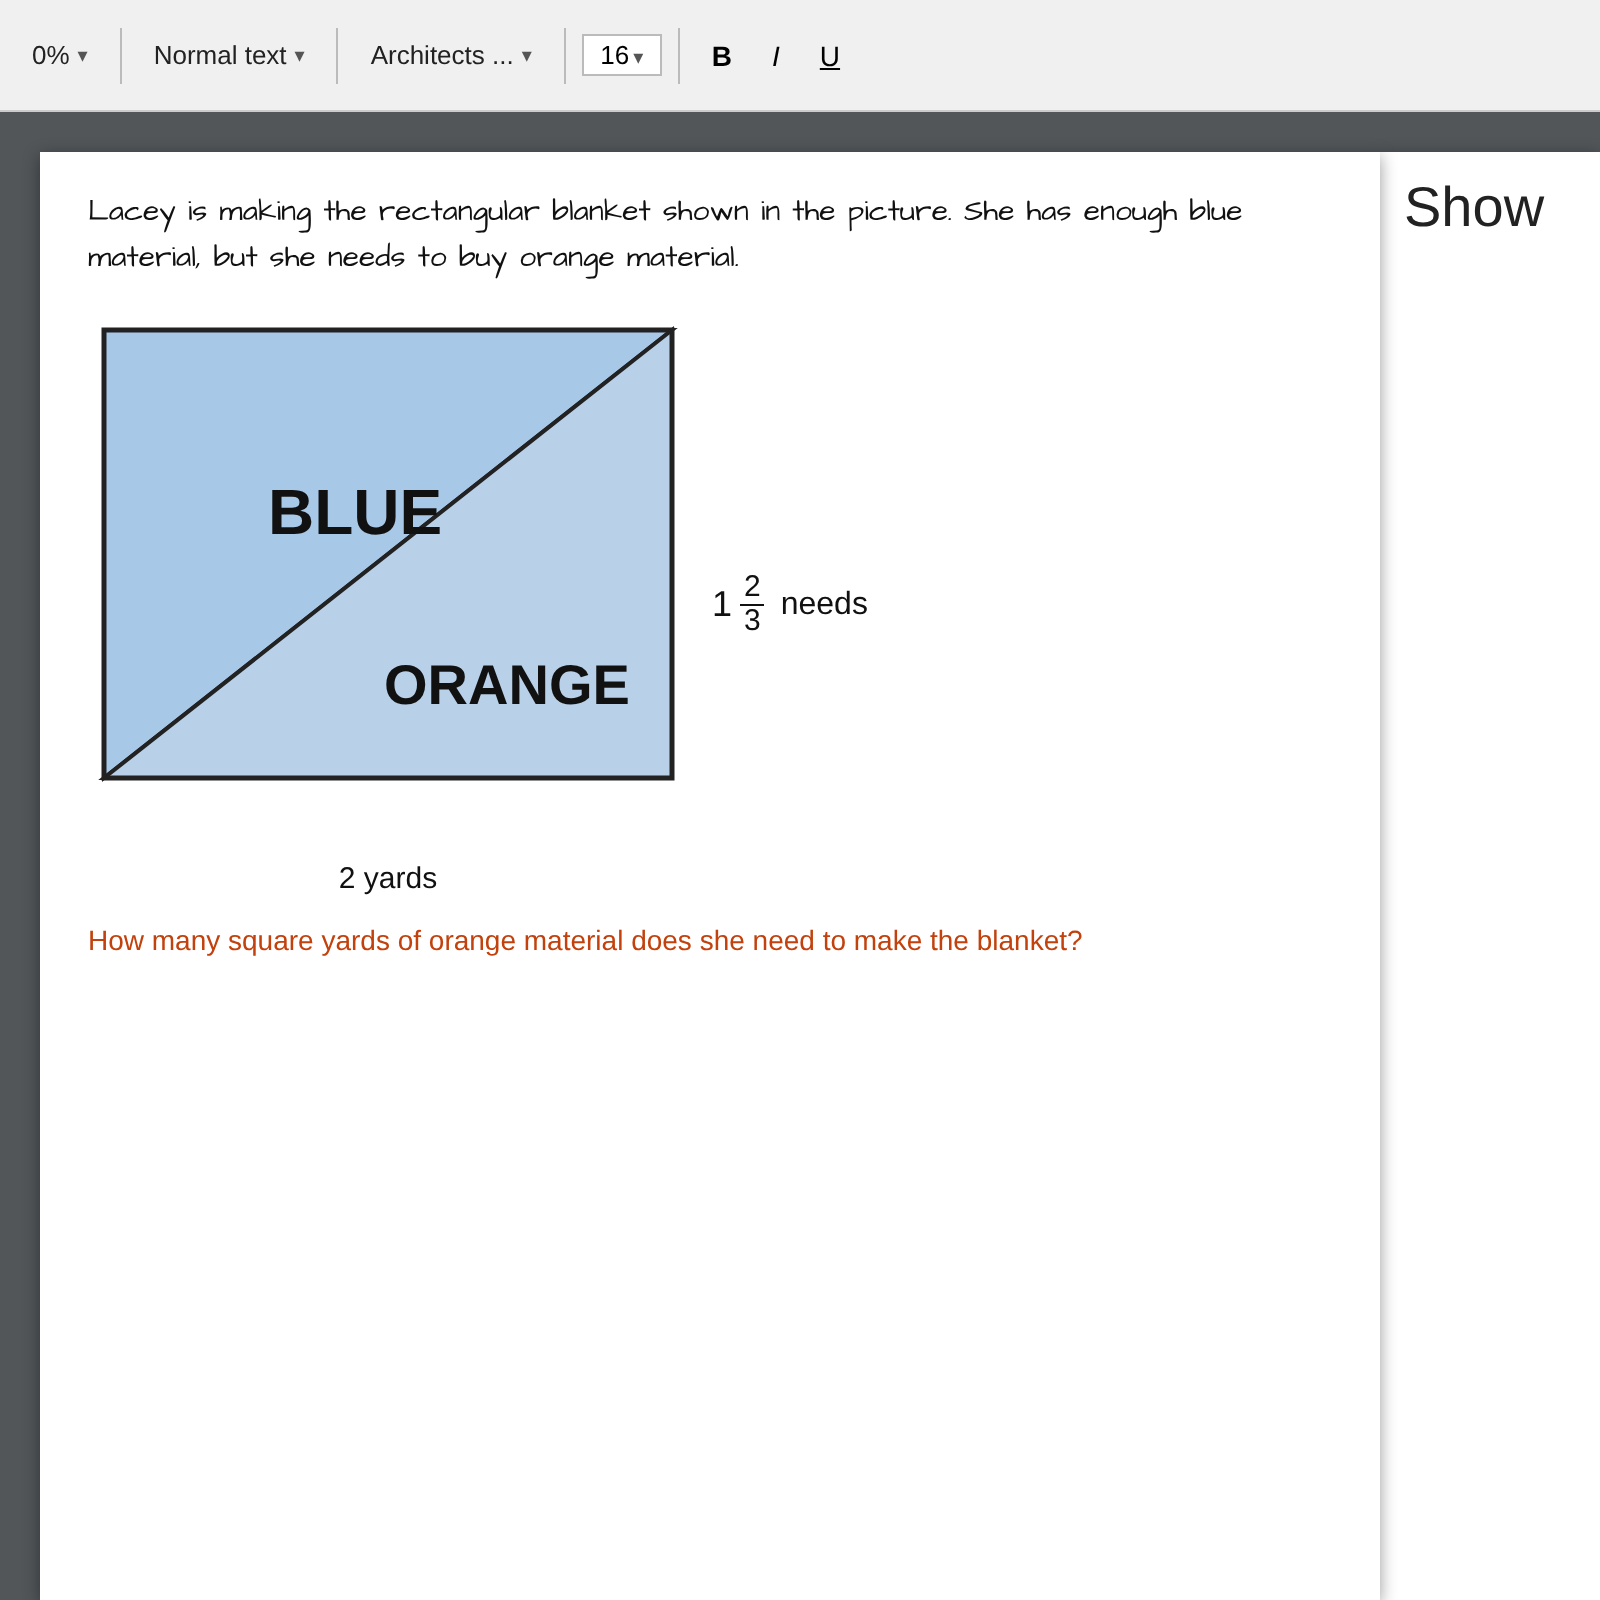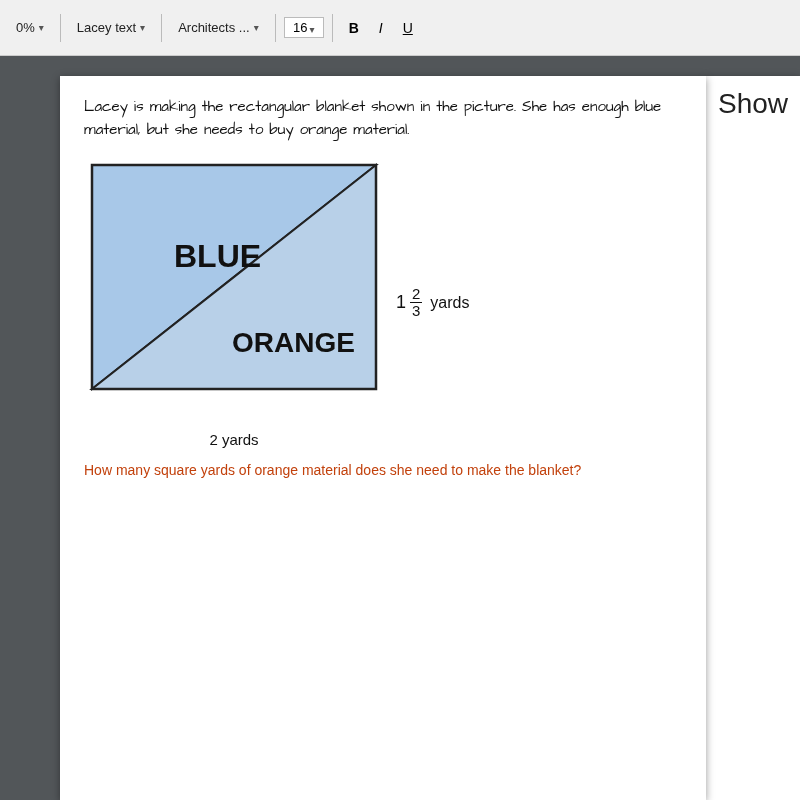--- a/index.html
+++ b/index.html
@@ -83,21 +83,20 @@
       border: none;
       background: transparent;
       cursor: pointer;
     }
 
     
     .content-area {
       display: flex;
       background: #525659;
       height: calc(800px - 56px);
-      padding-left: 40px;
     }
 
     
     .document-page {
       background: white;
       width: 670px;
       min-height: 700px;
       margin: 20px auto 0 20px;
       padding: 20px 24px;
       box-shadow: 0 2px 8px rgba(0,0,0,0.4);
@@ -206,21 +205,21 @@
 
 <div class="toolbar">
   <div class="toolbar-item">
     <span>0%</span>
     <span class="toolbar-dropdown-arrow">▾</span>
   </div>
 
   <div class="toolbar-divider"></div>
 
   <div class="toolbar-item">
-    <span>Lacey text</span>
+    <span>Normal text</span>
     <span class="toolbar-dropdown-arrow">▾</span>
   </div>
 
   <div class="toolbar-divider"></div>
 
   <div class="toolbar-item">
     <span>Architects ...</span>
     <span class="toolbar-dropdown-arrow">▾</span>
   </div>
 
@@ -267,21 +266,21 @@
         <div class="dimension-bottom-label">2 yards</div>
       </div>
 
       <div class="dimension-side">
         <div class="dimension-fraction">
           <span style="font-size:18px;">1</span>
           <span class="fraction-container">
             <span class="fraction-num">2</span>
             <span class="fraction-den">3</span>
           </span>
-          <span style="font-size:16px; margin-left:4px;">yards</span>
+          <span style="font-size:16px; margin-left:4px;">needs</span>
         </div>
       </div>
     </div>
 
     <p class="question-text">How many square yards of orange material does she need to make the blanket?</p>
 
   </div>
 
   <div class="right-panel">
     <span class="show-label">Show</span>

